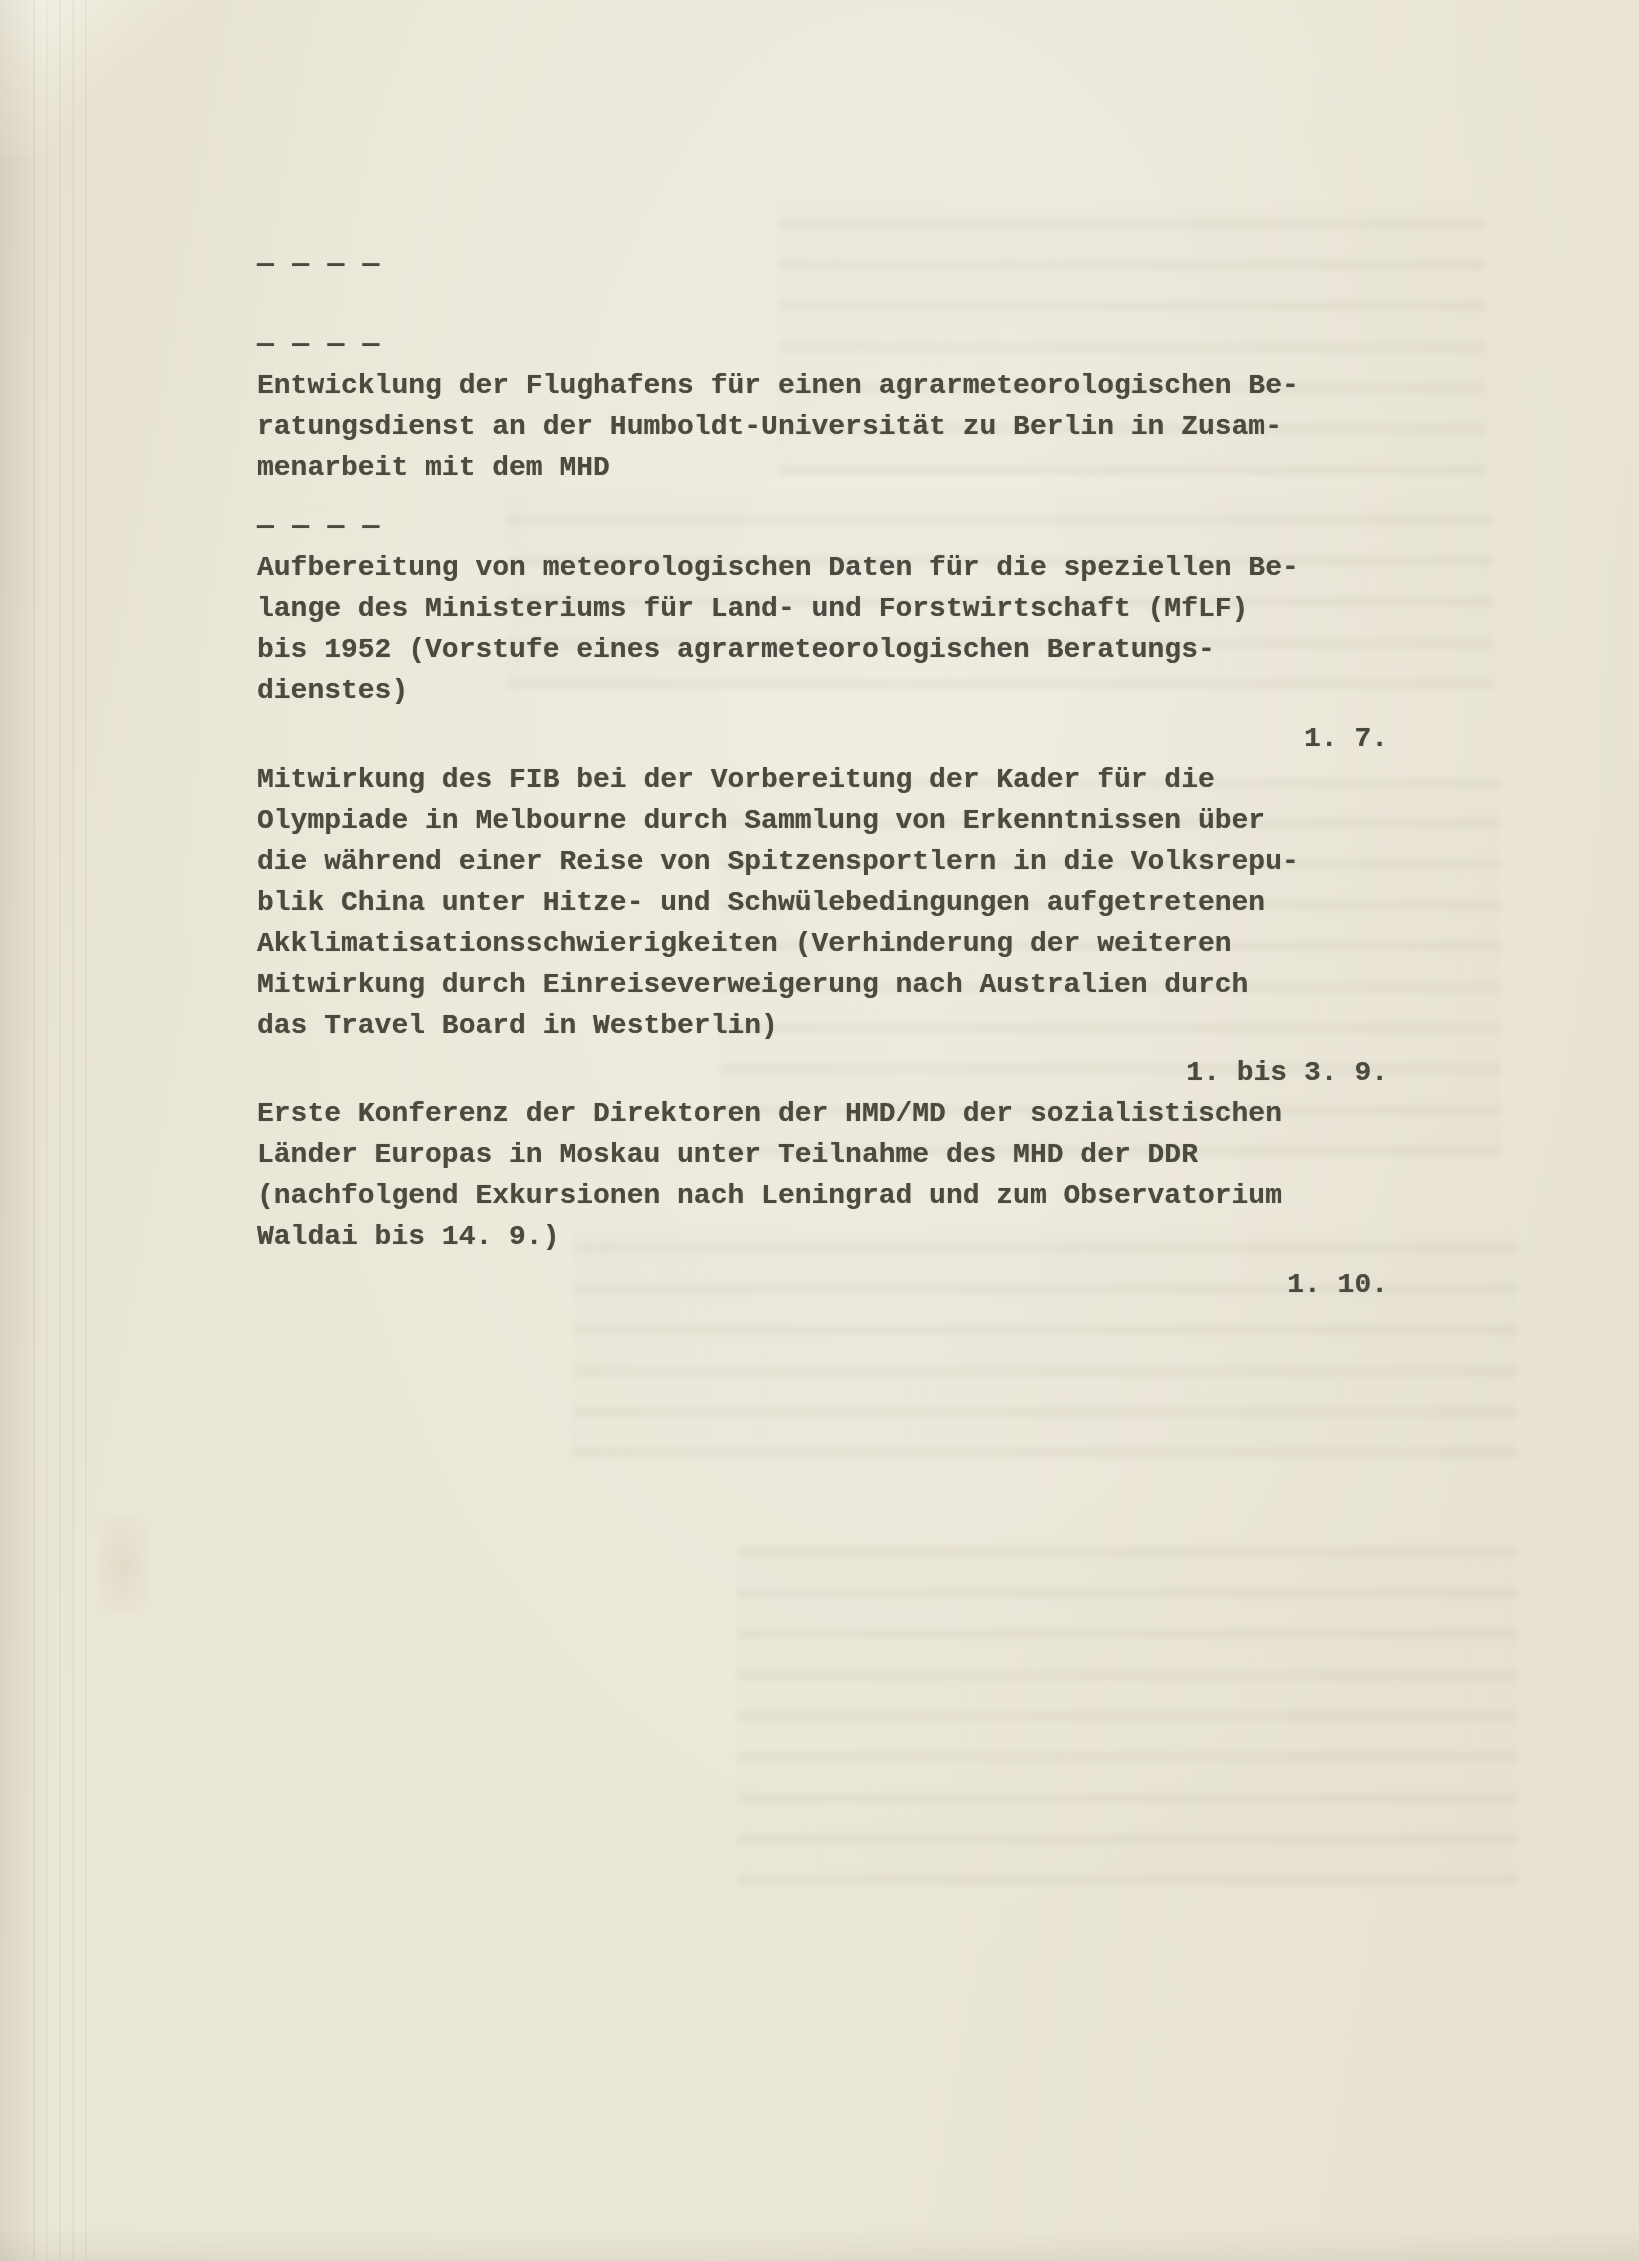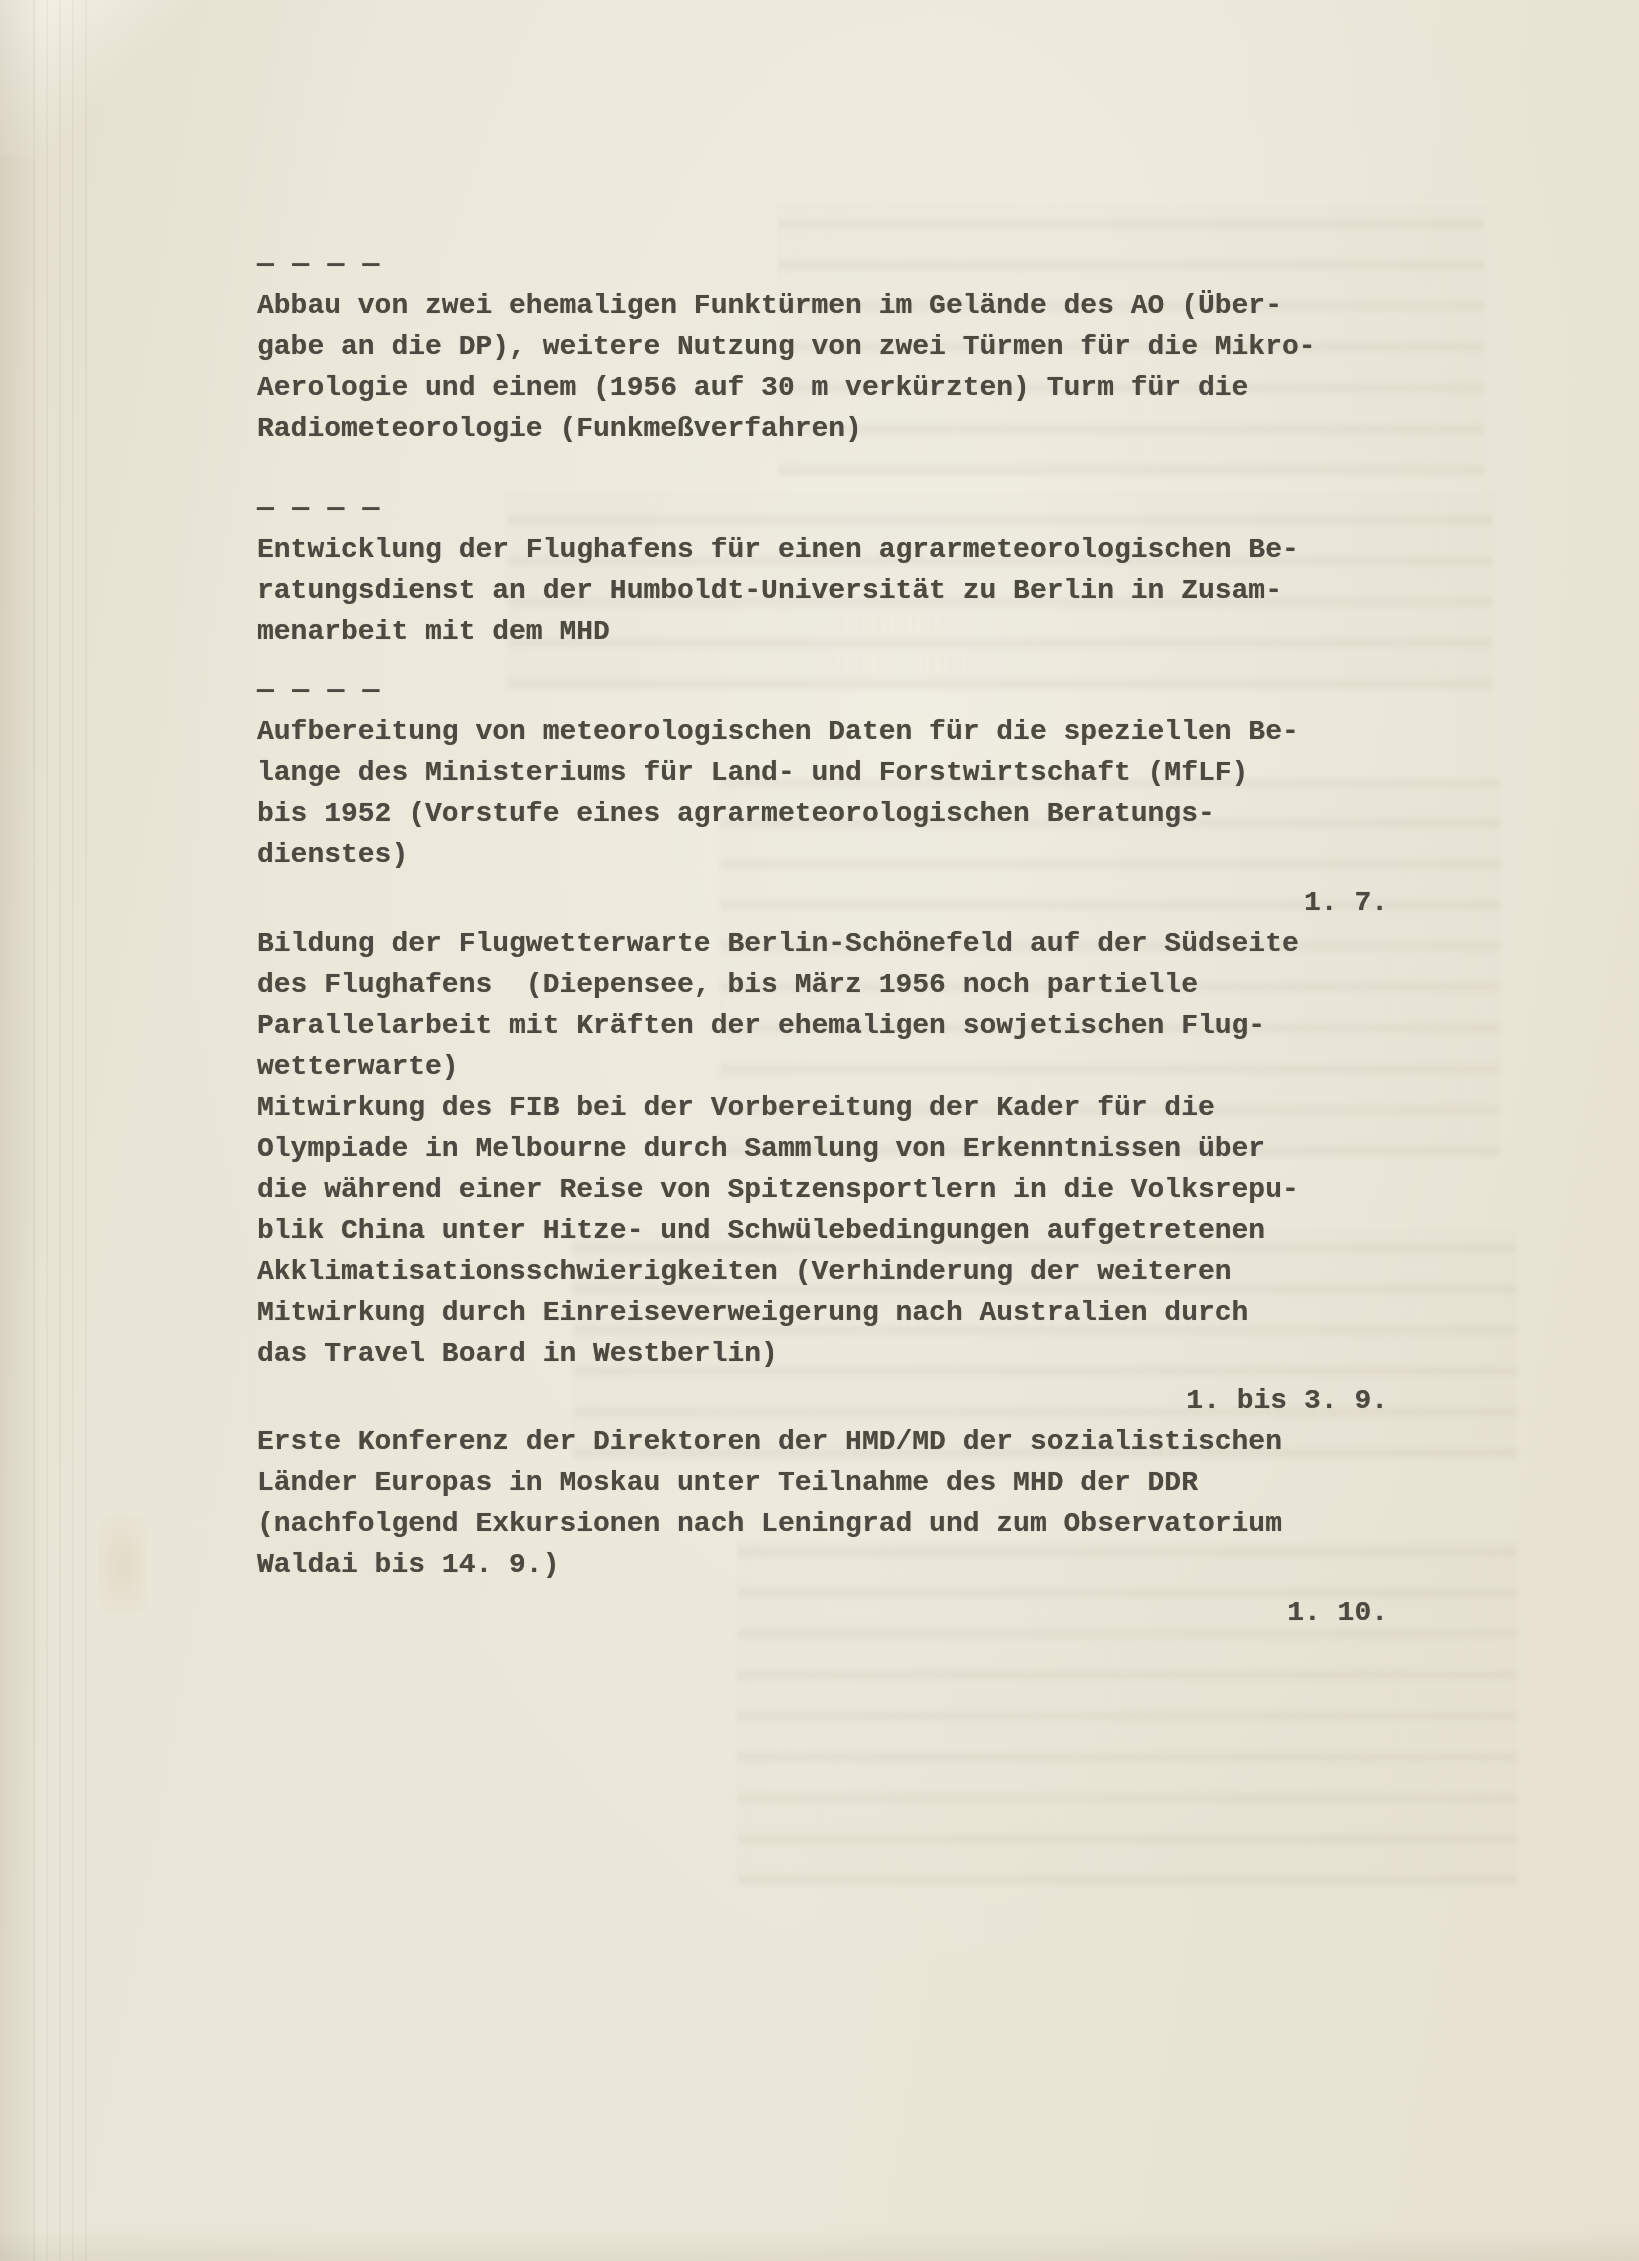--- a/index.html
+++ b/index.html
@@ -102,42 +102,34 @@
 <div class="bleed b1"></div>
 <div class="bleed b2"></div>
 <div class="bleed b3"></div>
 <div class="bleed b4"></div>
 <div class="bleed b5"></div>
 <div class="stain1"></div>
 
 <div class="doc">
 
   <div class="sep">— — — —</div>
-  <div class="para">Abbau von zwei ehemaligen Funktürmen im Gelände des AO (Über-
-gabe an die DP), weitere Nutzung von zwei Türmen für die Mikro-
-Aerologie und einem (1956 auf 30 m verkürzten) Turm für die
-Radiometeorologie (Funkmeßverfahren)</div>
 
 
   <div class="sep gap-after-year">— — — —</div>
   <div class="para">Entwicklung der Flughafens für einen agrarmeteorologischen Be-
 ratungsdienst an der Humboldt-Universität zu Berlin in Zusam-
 menarbeit mit dem MHD</div>
 
   <div class="sep gap-after-para">— — — —</div>
   <div class="para">Aufbereitung von meteorologischen Daten für die speziellen Be-
 lange des Ministeriums für Land- und Forstwirtschaft (MfLF)
 bis 1952 (Vorstufe eines agrarmeteorologischen Beratungs-
 dienstes)</div>
 
   <div class="label">1. 7.</div>
-  <div class="para">Bildung der Flugwetterwarte Berlin-Schönefeld auf der Südseite
-des Flughafens  (Diepensee, bis März 1956 noch partielle
-Parallelarbeit mit Kräften der ehemaligen sowjetischen Flug-
-wetterwarte)</div>
 
   <div class="para">Mitwirkung des FIB bei der Vorbereitung der Kader für die
 Olympiade in Melbourne durch Sammlung von Erkenntnissen über
 die während einer Reise von Spitzensportlern in die Volksrepu-
 blik China unter Hitze- und Schwülebedingungen aufgetretenen
 Akklimatisationsschwierigkeiten (Verhinderung der weiteren
 Mitwirkung durch Einreiseverweigerung nach Australien durch
 das Travel Board in Westberlin)</div>
 
   <div class="label">1. bis 3. 9.</div>

